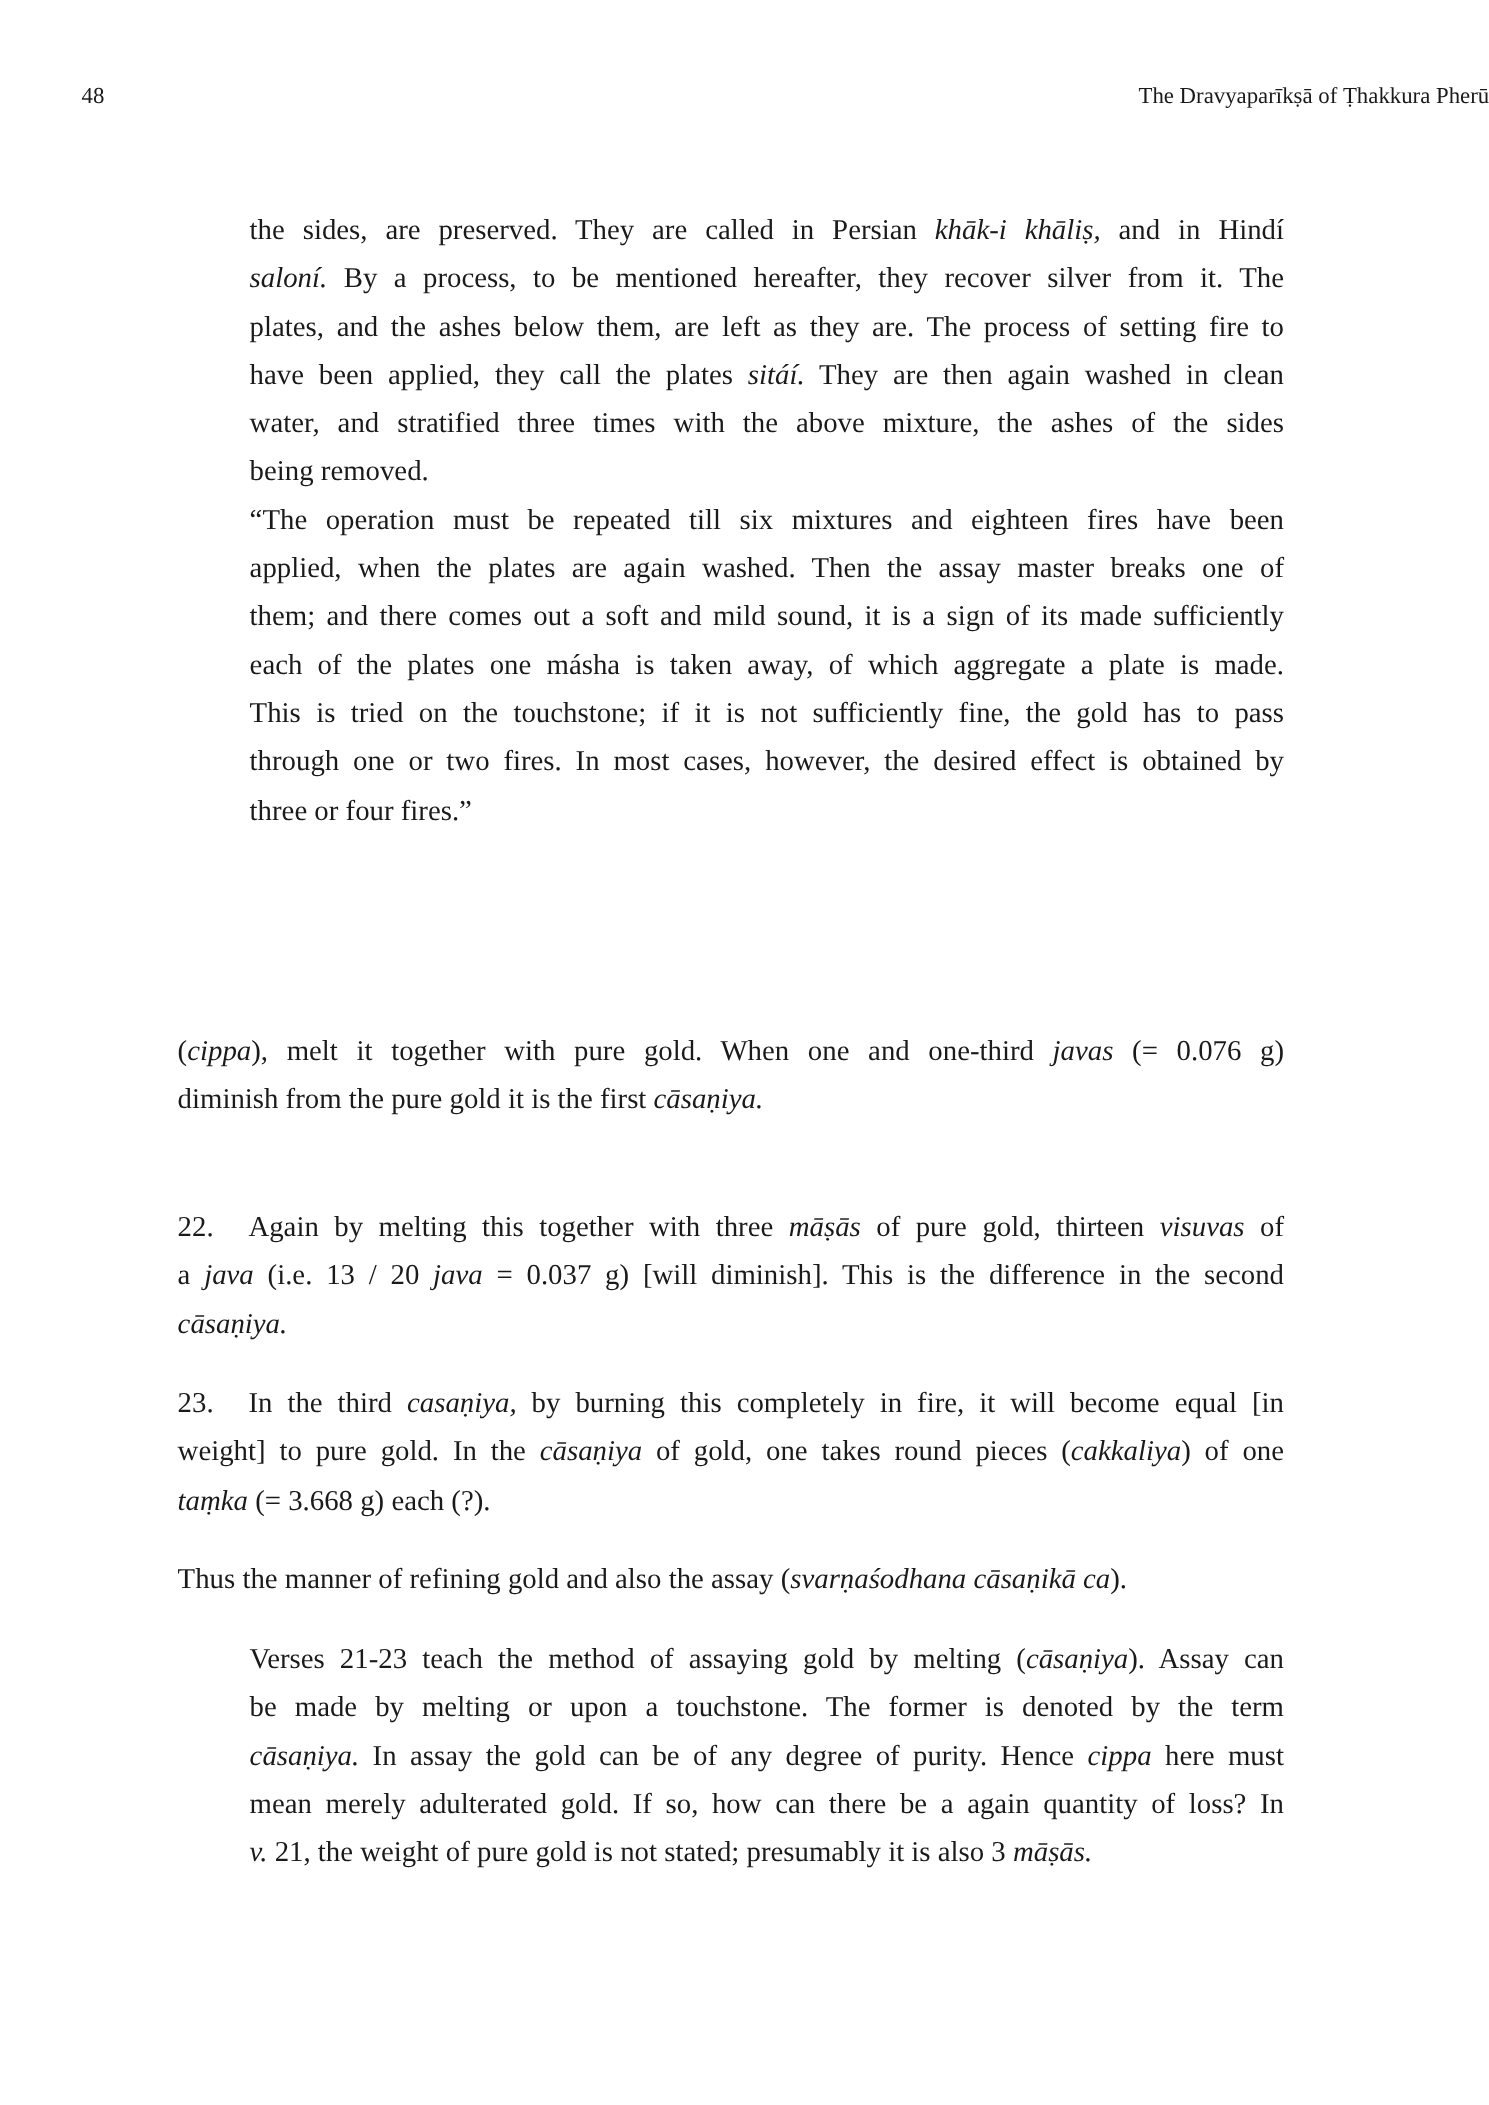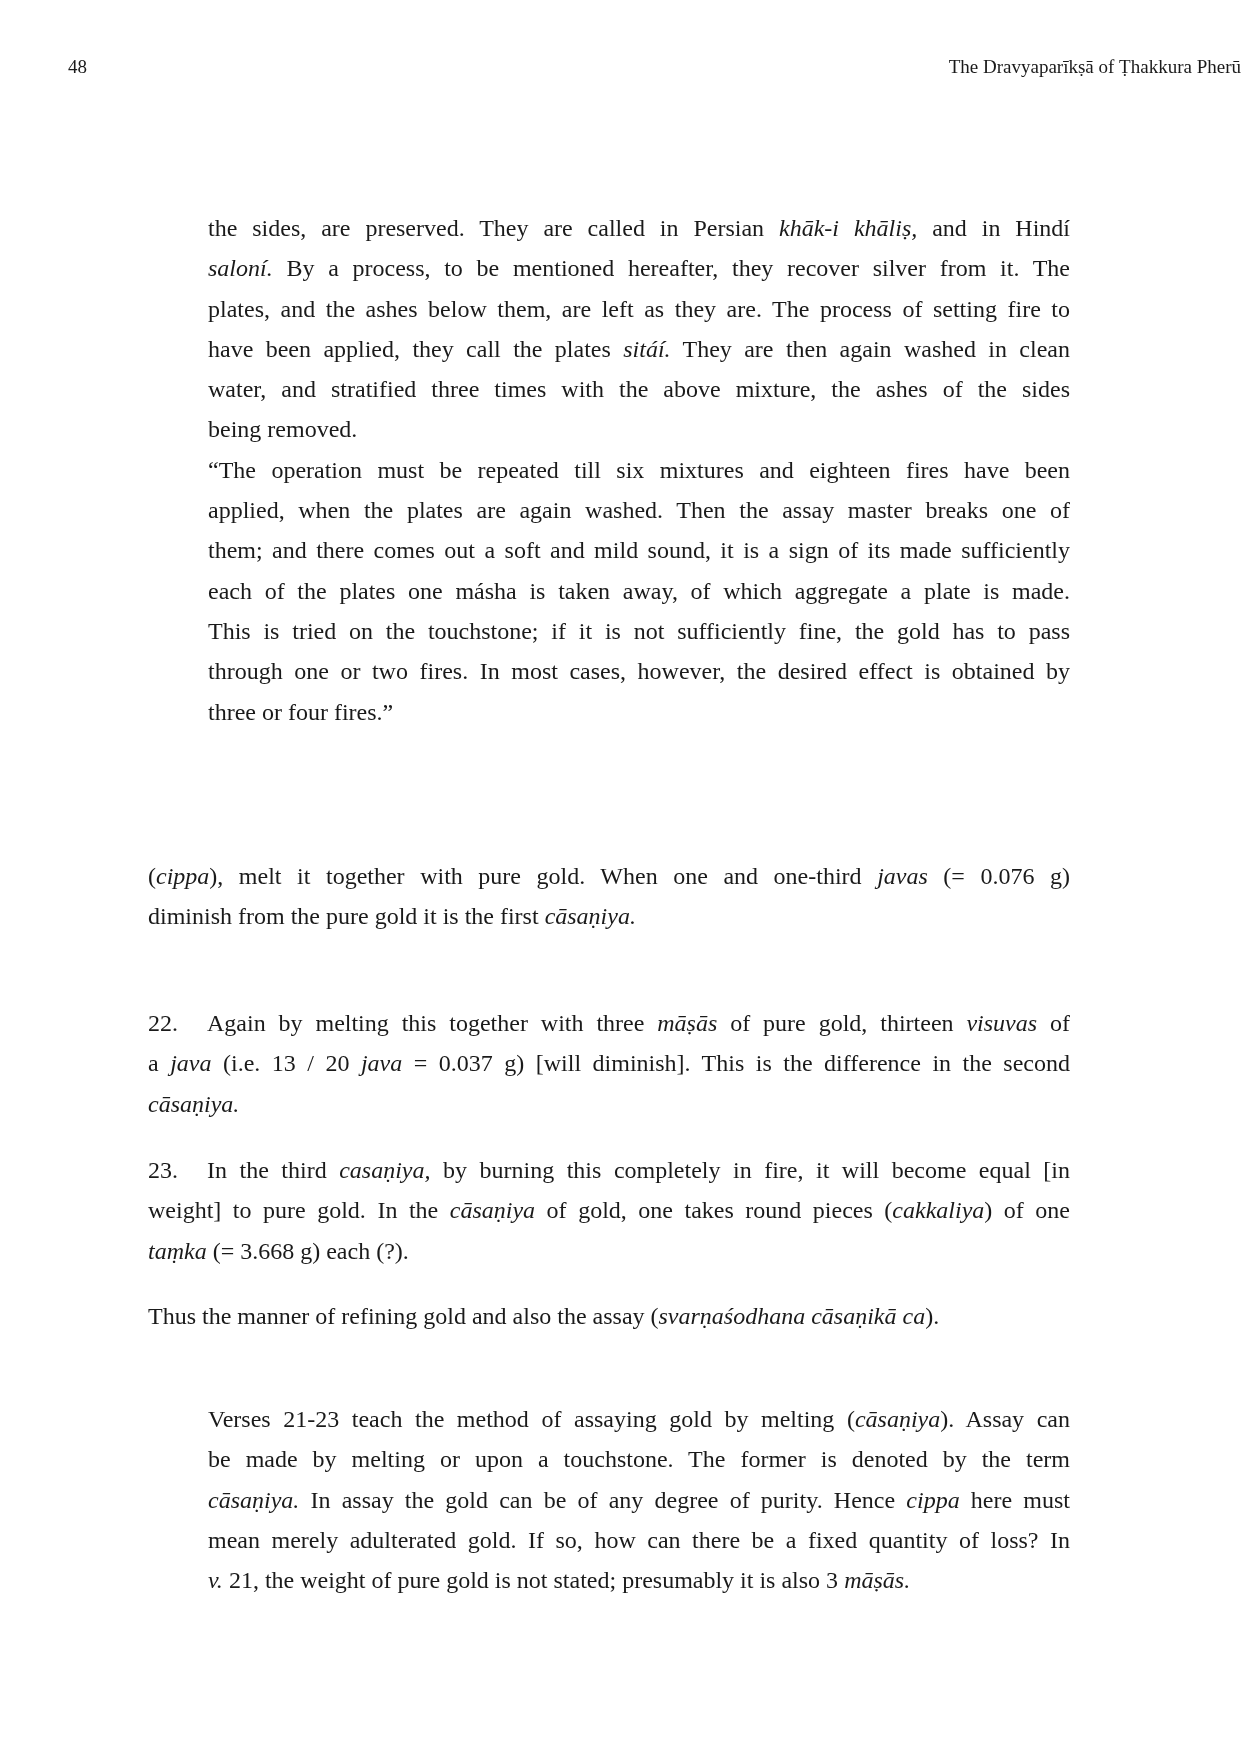--- a/index.html
+++ b/index.html
@@ -2,27 +2,27 @@
 <html><head>
 <meta charset="utf-8">
 <style>
   html, body { margin: 0; padding: 0; background: #ffffff; }
   body {
     width: 1241px; height: 1754px; position: relative; overflow: hidden;
     font-family: "Liberation Serif", "DejaVu Serif", serif;
     color: #1a1a1a;
   }
   .header {
-    position: absolute; top: 56px; left: 0; width: 1241px; height: 30px;
+    position: absolute; top: 70px; left: 0; width: 1241px; height: 30px;
     font-size: 19px;
   }
   .page-number { position: absolute; left: 68px; top: 0; }
   .running-title { position: absolute; left: 0; width: 1241px; text-align: right; top: 0; }
   .block { position: absolute; font-size: 24px; line-height: 40.3px; text-align: justify; }
-  .indent-block { left: 208px; width: 862px; margin-top: 36px; }
+  .indent-block { left: 208px; width: 862px; }
   .full-block { left: 148px; width: 922px; }
   .line { display: block; text-align: justify; text-align-last: justify; white-space: nowrap; }
   .line.last { text-align-last: left; }
   .verse-num { display: inline-block; width: 59px; }
   i { font-style: italic; }
 </style>
 </head>
 <body>
 
 <div class="header">
@@ -62,15 +62,15 @@
   </div>
 
 <div class="block full-block" style="top:1296px;">
     <span class="line last"><span>Thus the manner of refining gold and also the assay (</span><i>svarṇaśodhana cāsaṇikā ca</i><span>).</span></span>
   </div>
 
 <div class="block indent-block" style="top:1363px;">
     <span class="line"><span>Verses 21-23 teach the method of assaying gold by melting (</span><i>cāsaṇiya</i><span>). Assay can</span></span>
     <span class="line"><span>be made by melting or upon a touchstone. The former is denoted by the term</span></span>
     <span class="line"><i>cāsaṇiya.</i><span> In assay the gold can be of any degree of purity. Hence </span><i>cippa</i><span> here must</span></span>
-    <span class="line"><span>mean merely adulterated gold. If so, how can there be a fixed quantity of loss? In</span></span>
+    <span class="line"><span>mean merely adulterated gold. If so, how can there be a again quantity of loss? In</span></span>
     <span class="line last"><i>v.</i><span> 21, the weight of pure gold is not stated; presumably it is also 3 </span><i>māṣās.</i></span>
   </div>
 
 </body></html>

